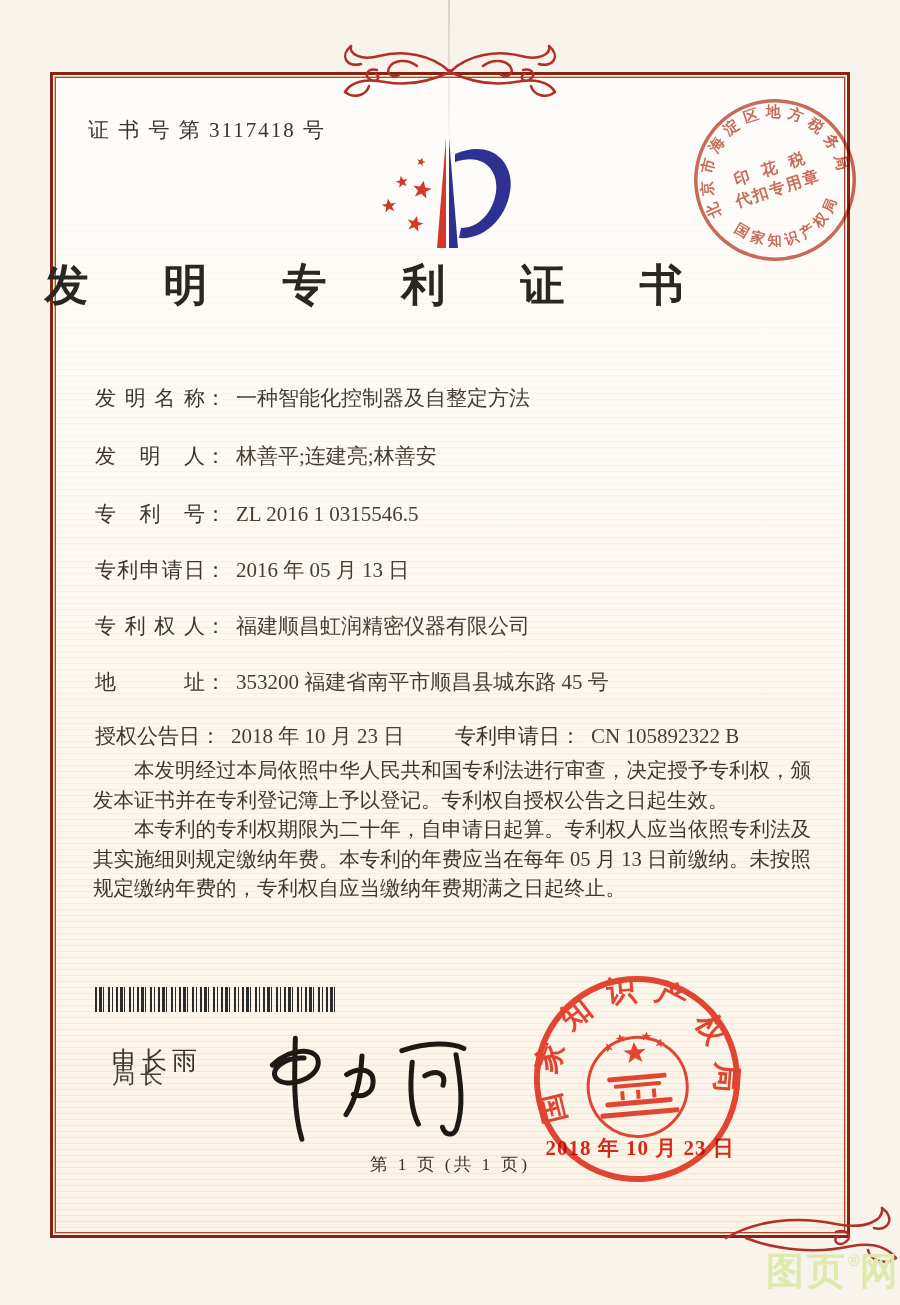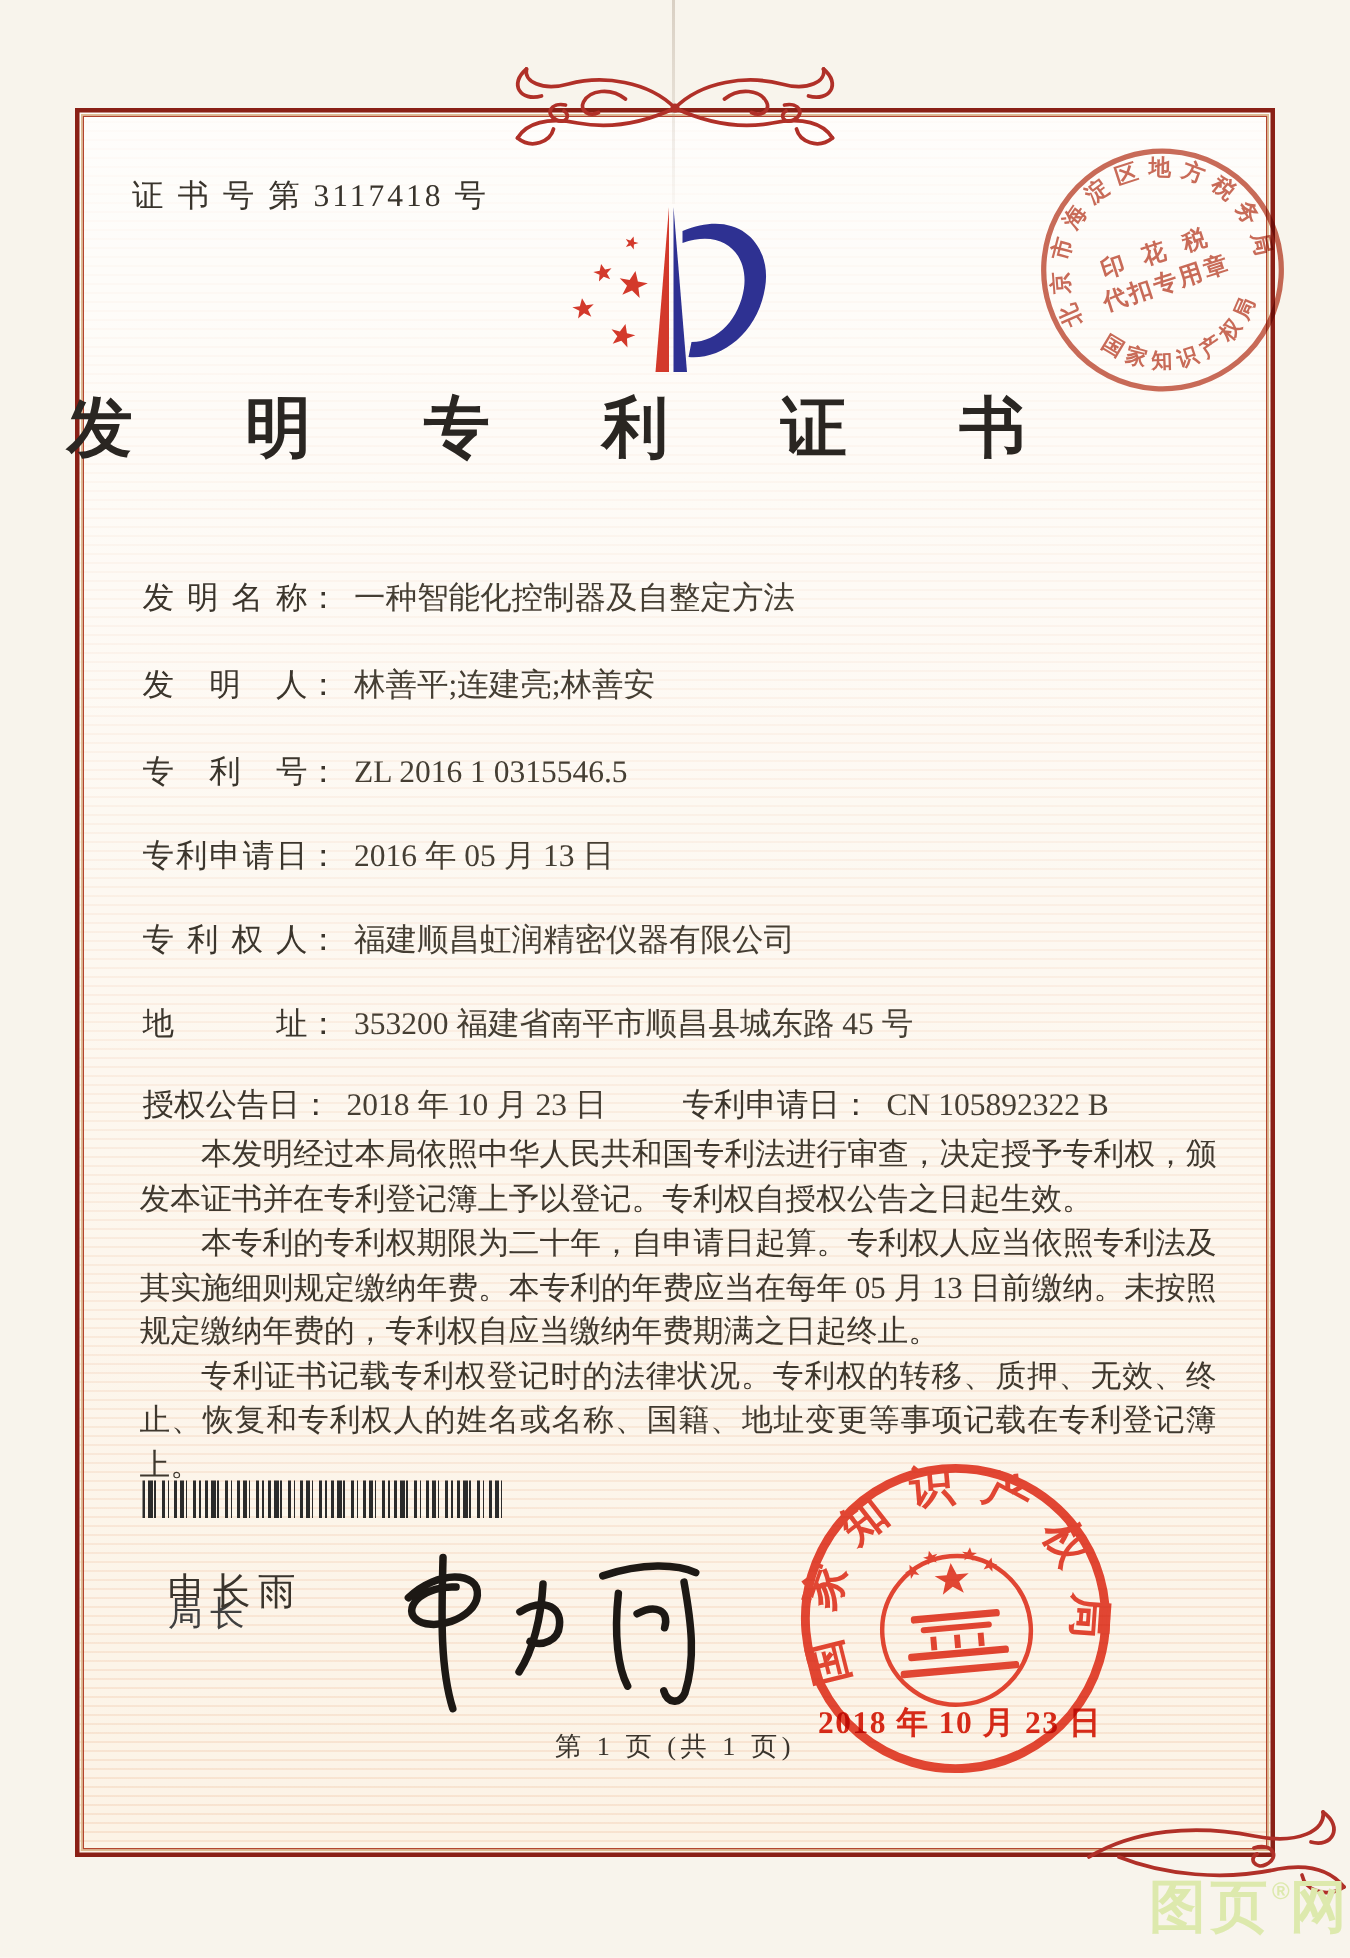--- a/index.html
+++ b/index.html
@@ -144,21 +144,20 @@
 <div class="row" style="top:722px;">
   <span>授权公告日</span><span class="colon">：</span><span class="fvalue">2018 年 10 月 23 日</span>
   <span class="grant2">
     <span>专利申请日</span><span class="colon">：</span><span class="fvalue">CN 105892322 B</span>
   </span>
 </div>
 
 <div class="paras">
   <p>本发明经过本局依照中华人民共和国专利法进行审查，决定授予专利权，颁发本证书并在专利登记簿上予以登记。专利权自授权公告之日起生效。</p>
   <p>本专利的专利权期限为二十年，自申请日起算。专利权人应当依照专利法及其实施细则规定缴纳年费。本专利的年费应当在每年 05 月 13 日前缴纳。未按照规定缴纳年费的，专利权自应当缴纳年费期满之日起终止。</p>
-  <p>专利证书记载专利权登记时的法律状况。专利权的转移、质押、无效、终止、恢复和专利权人的姓名或名称、国籍、地址变更等事项记载在专利登记簿上。</p>
 </div>
 
 <div class="barcode"></div>
 
 <div class="director-title">局长</div>
 <div class="director-name">申长雨</div>
 
 <svg class="signature" width="235" height="125" viewBox="0 0 235 125">
   <g fill="none" stroke="#1d1a17" stroke-width="5" stroke-linecap="round" stroke-linejoin="round">
     <path d="M28,40 C48,22 76,24 74,40 C72,56 42,64 32,54 C24,45 40,32 60,34"></path>

